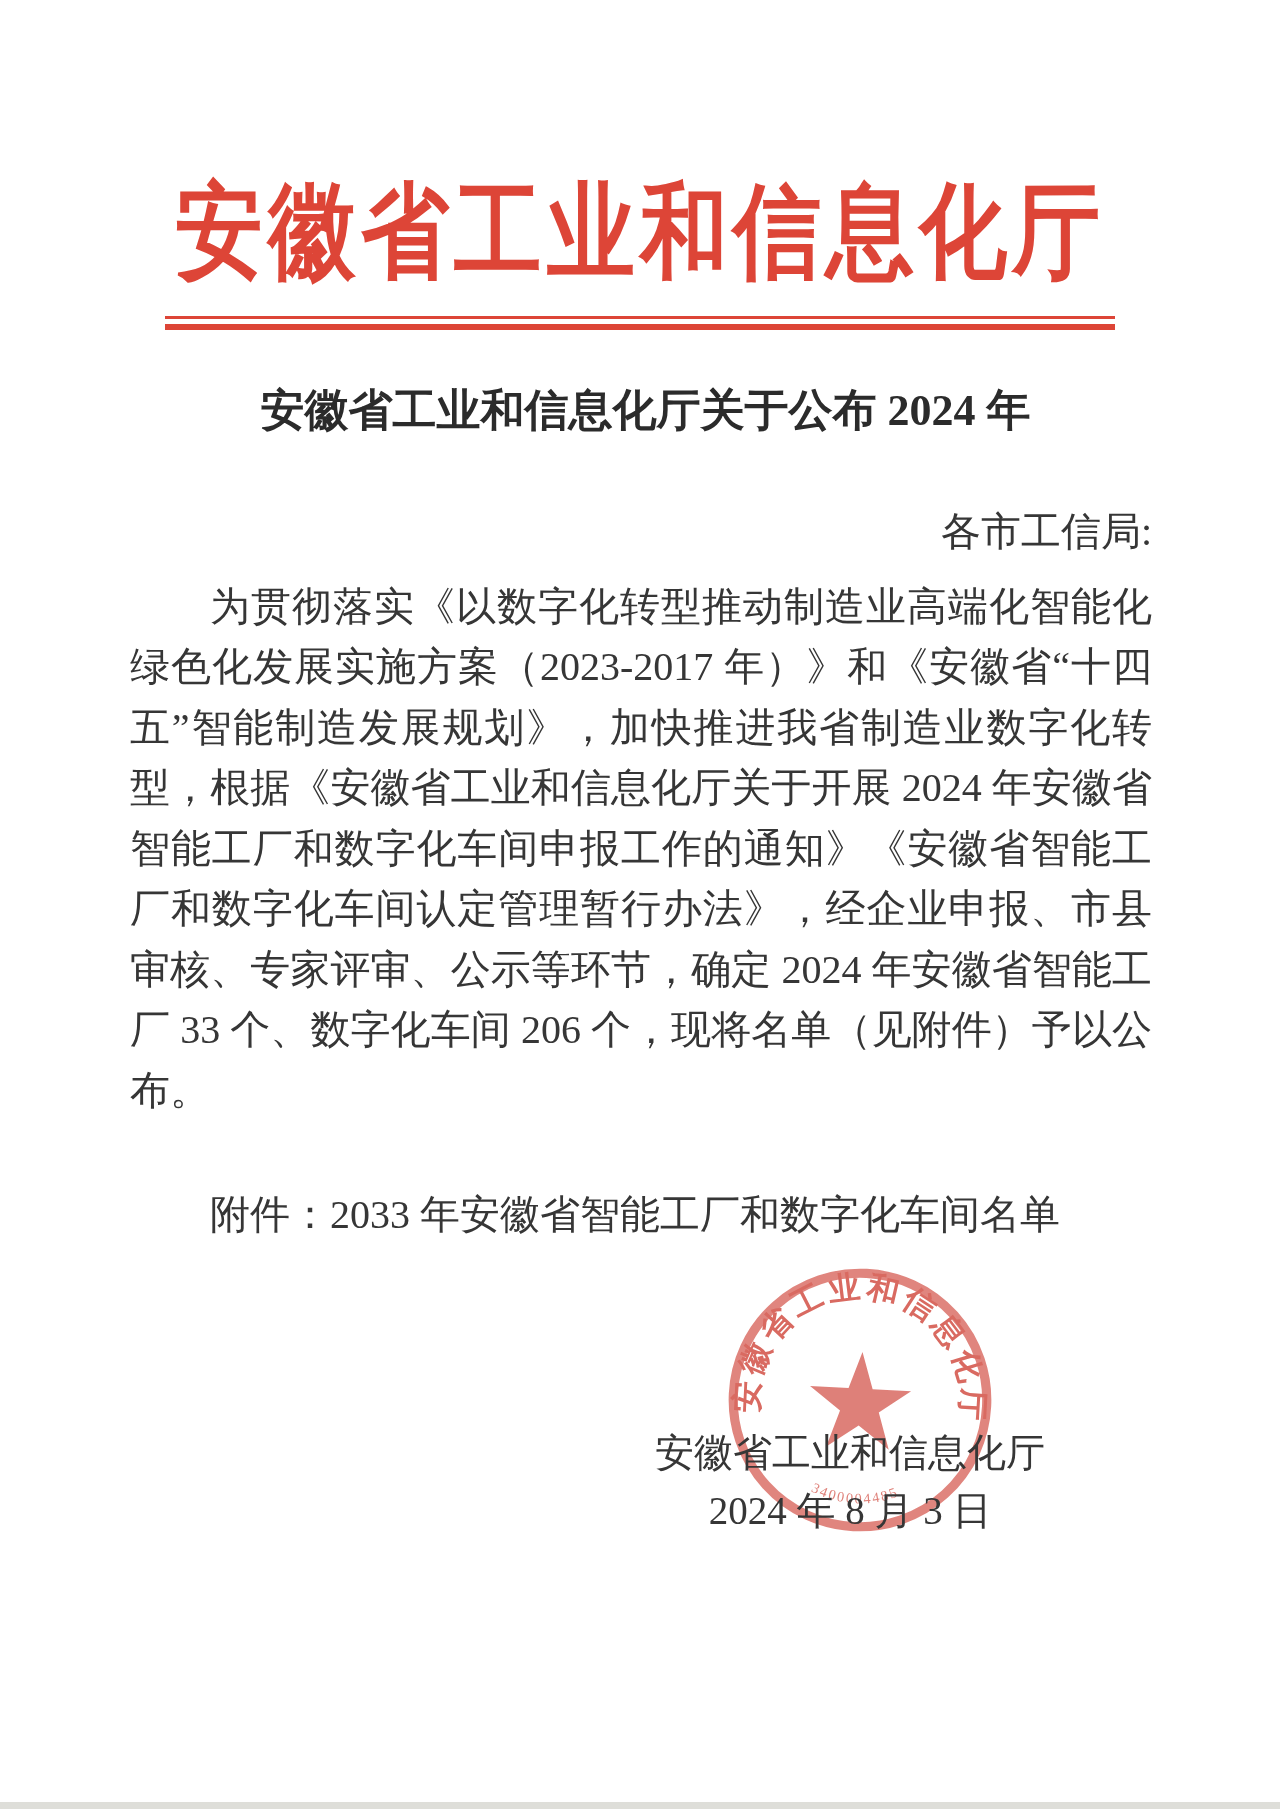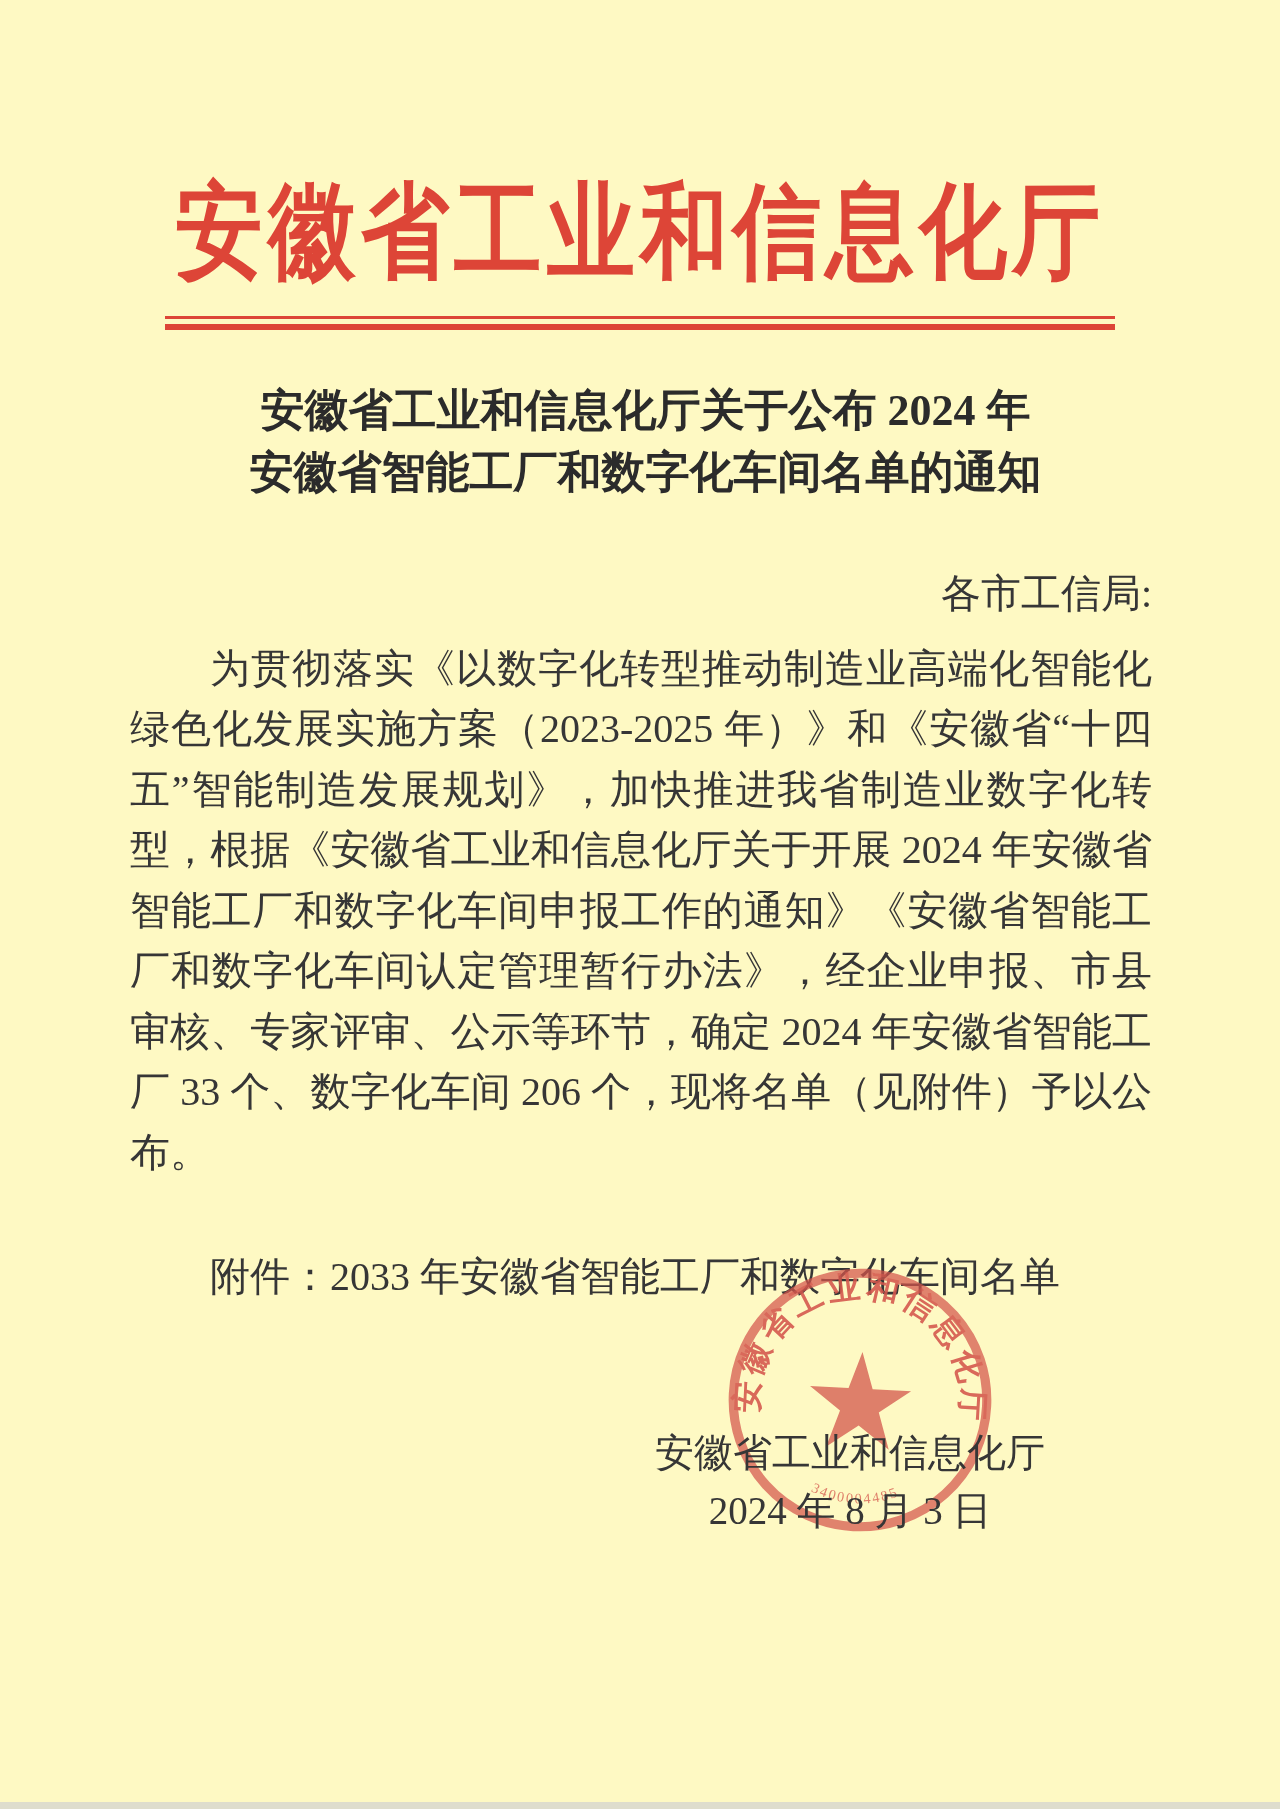--- a/index.html
+++ b/index.html
@@ -6,21 +6,21 @@
     --header-red:#dd4537;
     --seal-red:#d4564c;
     --ink:#363636;
     --title-ink:#2b2b2b;
   }
   html,body{margin:0;padding:0;background:#e9e9e9;}
   .page{
     position:relative;
     width:1280px;height:1809px;
     margin:0 auto;
-    background:#fef9c3;
+    background:#ffffff;
     overflow:hidden;
     font-family:"Liberation Serif","DejaVu Serif",serif;
   }
   .letterhead{
     margin-top:168px;
     text-align:center;
     color:var(--header-red);
     font-size:88px;
     font-weight:700;
     line-height:1.25;
@@ -105,26 +105,25 @@
 <body>
 
 <div class="page">
 
   <div class="letterhead">安徽省工业和信息化厅</div>
 
   <div class="redline"></div>
 
   <h1 class="title">
     <span>安徽省工业和信息化厅关于公布 2024 年</span>
-    <span>安徽省智能工厂和数字化车间名单的通知</span>
   </h1>
 
   <div class="body-block">
     <p class="salutation">各市工信局:</p>
-    <p class="para">为贯彻落实《以数字化转型推动制造业高端化智能化绿色化发展实施方案（2023-2025 年）》和《安徽省“十四五”智能制造发展规划》，加快推进我省制造业数字化转型，根据《安徽省工业和信息化厅关于开展 2024 年安徽省智能工厂和数字化车间申报工作的通知》《安徽省智能工厂和数字化车间认定管理暂行办法》，经企业申报、市县审核、专家评审、公示等环节，确定 2024 年安徽省智能工厂 33 个、数字化车间 206 个，现将名单（见附件）予以公布。</p>
+    <p class="para">为贯彻落实《以数字化转型推动制造业高端化智能化绿色化发展实施方案（2023-2017 年）》和《安徽省“十四五”智能制造发展规划》，加快推进我省制造业数字化转型，根据《安徽省工业和信息化厅关于开展 2024 年安徽省智能工厂和数字化车间申报工作的通知》《安徽省智能工厂和数字化车间认定管理暂行办法》，经企业申报、市县审核、专家评审、公示等环节，确定 2024 年安徽省智能工厂 33 个、数字化车间 206 个，现将名单（见附件）予以公布。</p>
     <p class="attachment">附件：2033 年安徽省智能工厂和数字化车间名单</p>
   </div>
 
   <svg class="seal" width="276" height="276" viewBox="0 0 270 270" aria-hidden="true">
     <circle cx="135" cy="135" r="124" fill="none" stroke="currentColor" stroke-width="9" opacity="0.82"></circle>
     <polygon fill="currentColor" opacity="0.85" points="135,88 146.8,123.8 184.5,123.9 154.0,146.2 165.6,182.1 135,160 104.4,182.1 116.0,146.2 85.5,123.9 123.2,123.8"></polygon>
     <path id="sealTopArc" d="M 38.4 160.9 A 100 100 0 1 1 231.6 160.9" fill="none"></path>
     <path id="sealBottomArc" d="M 90.6 226 A 102 102 0 0 0 179.4 226" fill="none"></path>
     <text class="seal-top-text" text-anchor="middle">
       <textPath href="#sealTopArc" startOffset="50%">安徽省工业和信息化厅</textPath>

